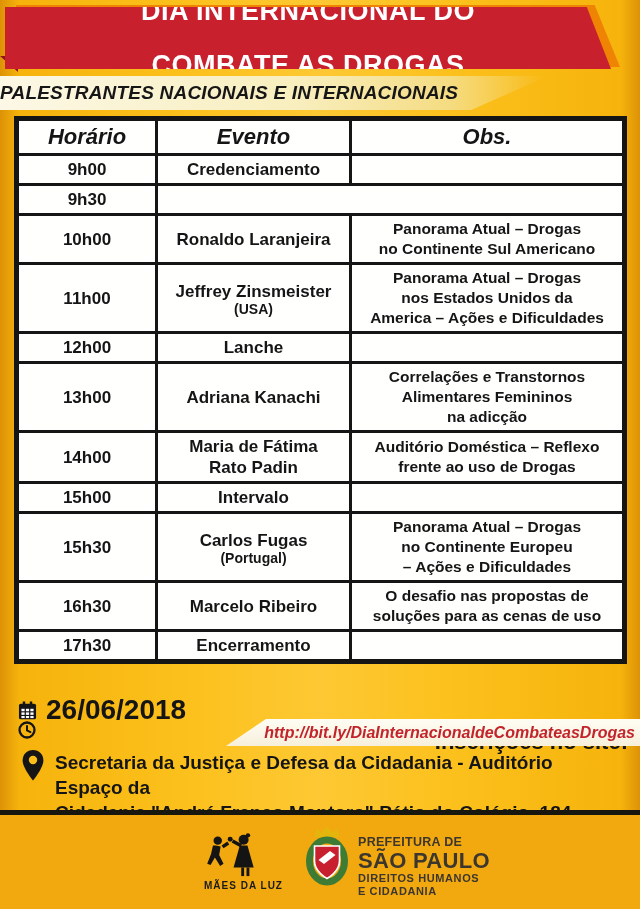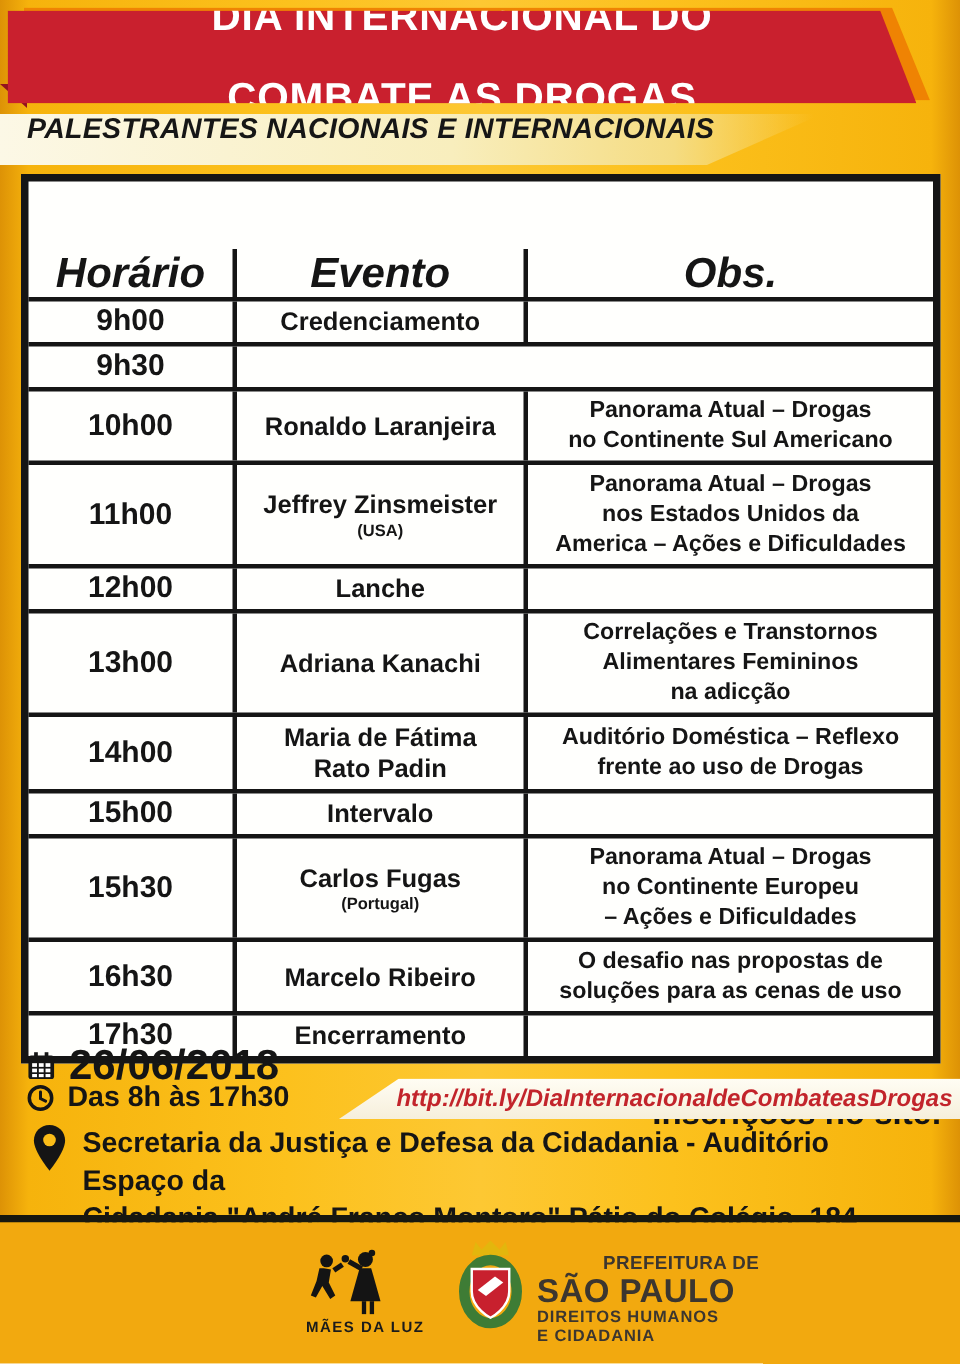--- a/index.html
+++ b/index.html
@@ -30,42 +30,42 @@
     display:flex; flex-direction:column; align-items:center; justify-content:center;gap:24px;
   }
   .banner-red .title-line {
     color:#ffffff; font-weight:bold; font-size:27px; line-height:30px; letter-spacing:.5px;
     white-space:nowrap;
   }
   .subtitle-stripe {
     position:absolute; left:0; top:76px; width:548px; height:34px;
     background:linear-gradient(90deg,#fcf8e6 0%,#f8eebd 55%,#f5dc82 82%,rgba(246,200,40,0) 99%);
     clip-path:polygon(0 0,100% 0,86% 100%,0 100%);
-    display:flex; padding-left:18px;
+    display:flex; align-items:center; 
   }
   .subtitle-stripe .subtitle {
     font-style:italic; font-weight:bold; font-size:19px; color:#161616; letter-spacing:.2px;
     white-space:nowrap;
   }
   
   .schedule {
     position:absolute; left:14px; top:116px; width:613px;
     background:#fffffd; border:5px solid #151515;
   }
   .srow { display:grid; grid-template-columns:136px 194px 1fr; border-top:3px solid #151515; }
   .srow.thead { border-top:none; }
   .cell {
     display:flex; flex-direction:column; align-items:center; justify-content:center;
     text-align:center; padding:3px 5px; color:#151515;
   }
   .cell + .cell { border-left:3px solid #151515; }
-  .th { font-style:italic; font-weight:bold; font-size:28px; line-height:28px; padding:2px;margin-top:45px; }
-  .time { font-weight:bold; font-size:20px; line-height:21px; }
+  .th { font-style:italic; font-weight:bold; font-size:22px; line-height:28px; padding:2px; }
+  .time { font-weight:bold; font-size:17px; line-height:21px; }
   .event-name { font-weight:bold; font-size:17px; line-height:21px; white-space:pre-line; }
-  .event-note { font-weight:bold; font-size:11px; line-height:14px;text-align:center; }
+  .event-note { font-weight:bold; font-size:14px; line-height:14px;text-align:center; }
   .event-note:empty { display:none; }
   .obs { font-weight:bold; font-size:15.5px; line-height:20px; white-space:pre-line; }
   
   .date-row { position:absolute; left:18px; top:694px; display:flex; align-items:center; gap:9px; }
   .date-text { font-weight:bold; font-size:28px; color:#151515; }
   .time-row { position:absolute; left:18px; top:721px; display:flex; align-items:center; gap:9px; }
   .timerange-text { font-weight:bold; font-size:19px; color:#151515; }
   .inscr-label {
     position:absolute; right:12px; top:695px;
     font-weight:bold; font-size:22px; color:#141414;margin-top:34px;
@@ -82,21 +82,21 @@
     width:570px; font-weight:bold; font-size:19px; line-height:25px; color:#151515;
     white-space:pre-line;
   }
   .rule { position:absolute; left:0; top:810px; width:640px; height:5px; background:#17170f; }
   
   .logo-band { position:absolute; left:0; top:815px; width:640px; height:94px; background:#f2a90f; }
   .maes-logo { position:absolute; left:204px; top:17px; width:84px; display:flex; flex-direction:column; align-items:flex-start; }
   .maes-label { margin-top:2px; font-weight:bold; font-size:10px; letter-spacing:1px; color:#1b1b1b; white-space:nowrap; }
   .sp-logo { position:absolute; left:305px; top:12px; display:flex; gap:9px; align-items:flex-start; }
   .sp-text { display:flex; flex-direction:column; color:#3c362f; margin-top:8px; }
-  .sp-line1 { font-weight:bold; font-size:12.5px; letter-spacing:.3px;margin-left:44px; }
+  .sp-line1 { font-weight:bold; font-size:12.5px; letter-spacing:.3px; }
   .sp-line2 { font-weight:bold; font-size:22px; line-height:23px; letter-spacing:.3px; }
   .sp-line3, .sp-line4 { font-weight:bold; font-size:11px; line-height:13px; letter-spacing:.6px; }
 </style>
 </head>
 <body>
 
 <div class="poster">
 
   <div class="banner-accent"></div>
   <div class="banner-fold"></div>
@@ -238,21 +238,20 @@
         <rect x="13" y="15.8" width="3.4" height="2.2" fill="#fff"></rect>
     </svg>
     <span class="date-text">26/06/2018</span>
   </div>
 
   <div class="time-row">
     <svg width="18" height="18" viewBox="0 0 20 20">
       <circle cx="10" cy="10" r="8.3" fill="none" stroke="#151515" stroke-width="2.6"></circle>
       <path d="M10 5.5 V10.5 L13.8 12.3" fill="none" stroke="#151515" stroke-width="2.2" stroke-linecap="round"></path>
     </svg>
-    <span class="timerange-text">Das 8h às 17h30</span>
   </div>
 
   <div class="inscr-label">Inscrições no site:</div>
 
   <div class="url-banner">
     <span class="url-text">http://bit.ly/DiaInternacionaldeCombateasDrogas</span>
   </div>
 
   <div class="location-row">
     <svg width="22" height="31" viewBox="0 0 22 31">

